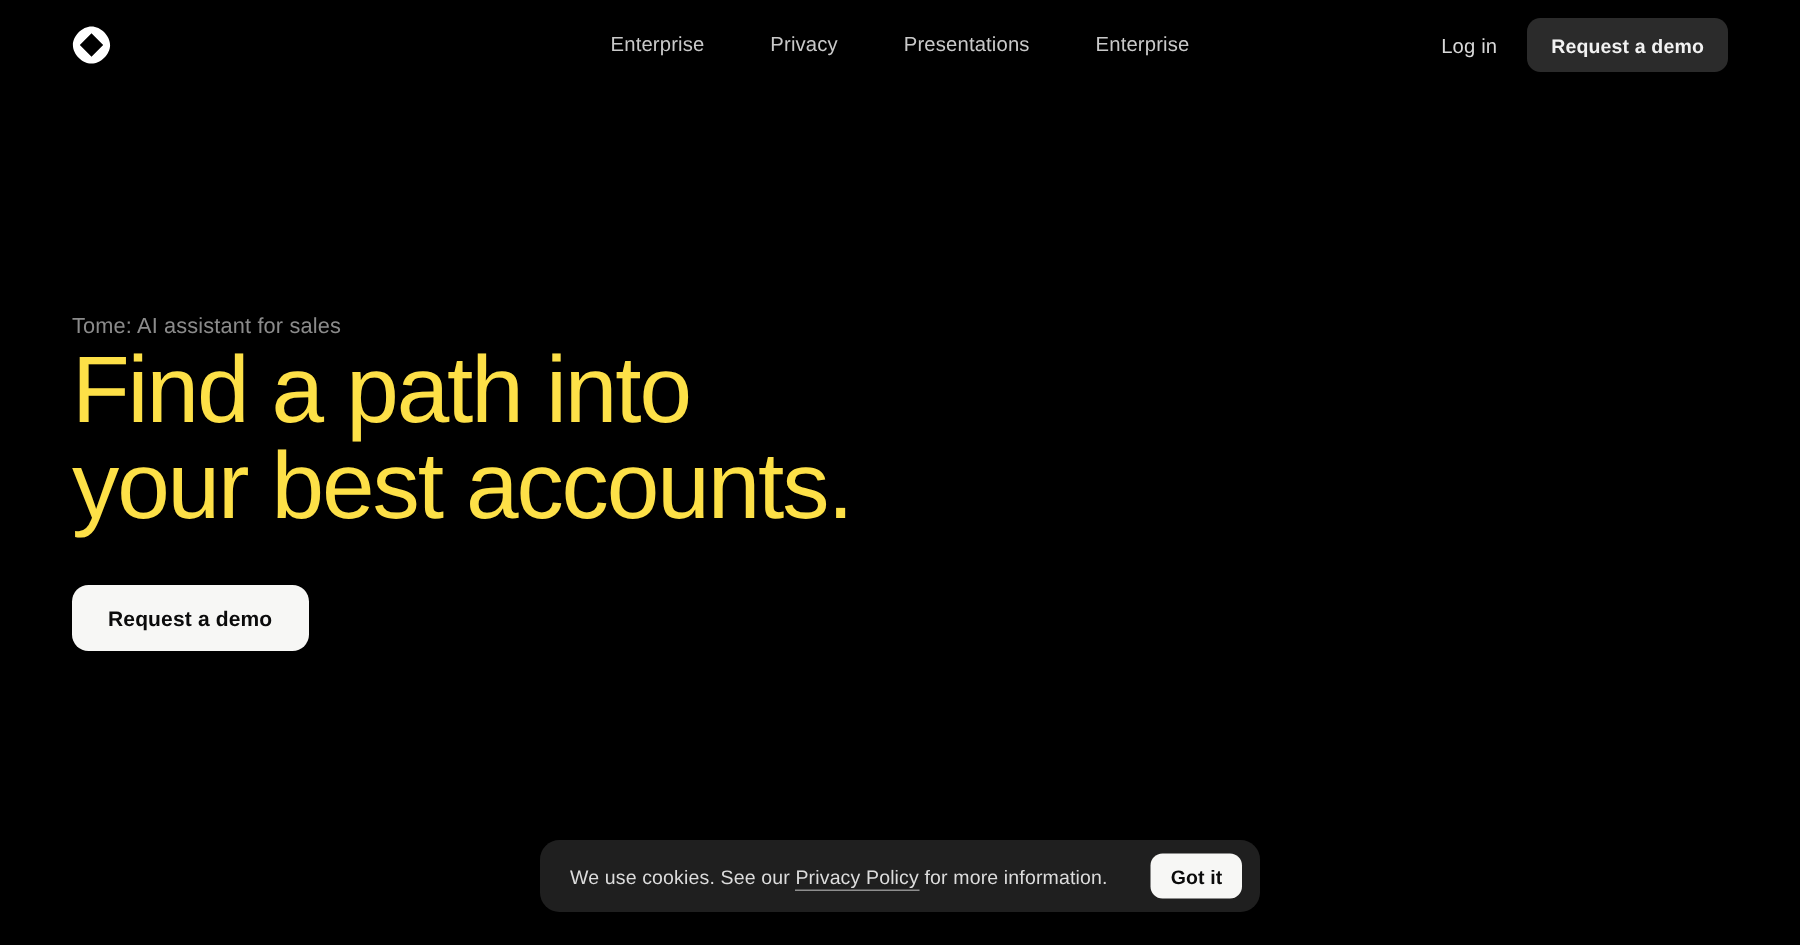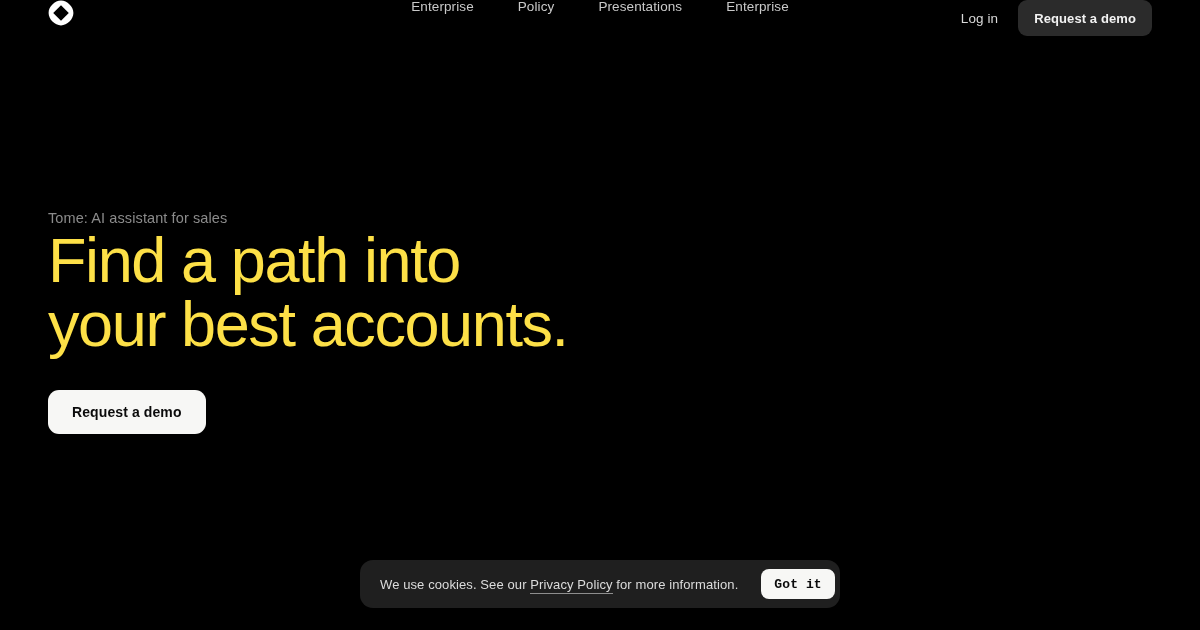--- a/index.html
+++ b/index.html
@@ -19,21 +19,21 @@
     position: relative;
   }
 
   
   .site-header {
     position: absolute;
     top: 0; left: 0;
     width: 1200px;
     height: 60px;
     display: flex;
-    align-items: flex-start;
+    align-items: center;
     padding: 0 48px;
   }
 
   .brand-logo {
     width: 26px;
     height: 26px;
     display: block;
     flex: 0 0 auto;
   }
 
@@ -164,21 +164,21 @@
     color: #dcdcdc;
     text-decoration: none;
     border-bottom: 1px solid #8e8e8e;
     padding-bottom: 1px;
     cursor: pointer;
   }
 
   .cookie-accept {
     background: #f7f7f5;
     color: #0b0b0b;
-    font-family: Liberation Mono, monospace;
+    font-family: Liberation Sans, sans-serif;
     font-size: 13px;
     font-weight: 700;
     letter-spacing: 0.1px;
     border: none;
     border-radius: 8px;
     height: 30px;
     padding: 0 13px;
     display: inline-flex;
     align-items: center;
     justify-content: center;
@@ -194,21 +194,21 @@
 
   <a class="brand-logo-link" href="#">
     <svg class="brand-logo" viewBox="0 0 26 26">
       <path d="M13 0.6 C19.2 0.6 25.4 6.8 25.4 13 C25.4 19.2 19.2 25.4 13 25.4 C6.8 25.4 0.6 19.2 0.6 13 C0.6 6.8 6.8 0.6 13 0.6 Z
                M13 5.2 L5.2 13 L13 20.8 L20.8 13 Z" fill="#ffffff" fill-rule="evenodd"></path>
     </svg>
   </a>
 
   <nav class="main-nav">
     <a class="nav-link" href="#">Enterprise</a>
-    <a class="nav-link" href="#">Policy</a>
+    <a class="nav-link" href="#">Privacy</a>
     <a class="nav-link" href="#">Presentations</a>
     <a class="nav-link" href="#">Enterprise</a>
   </nav>
 
   <div class="header-right">
     <a class="login-link" href="#">Log in</a>
     <button class="header-cta" type="button">Request a demo</button>
   </div>
 
 </header>

